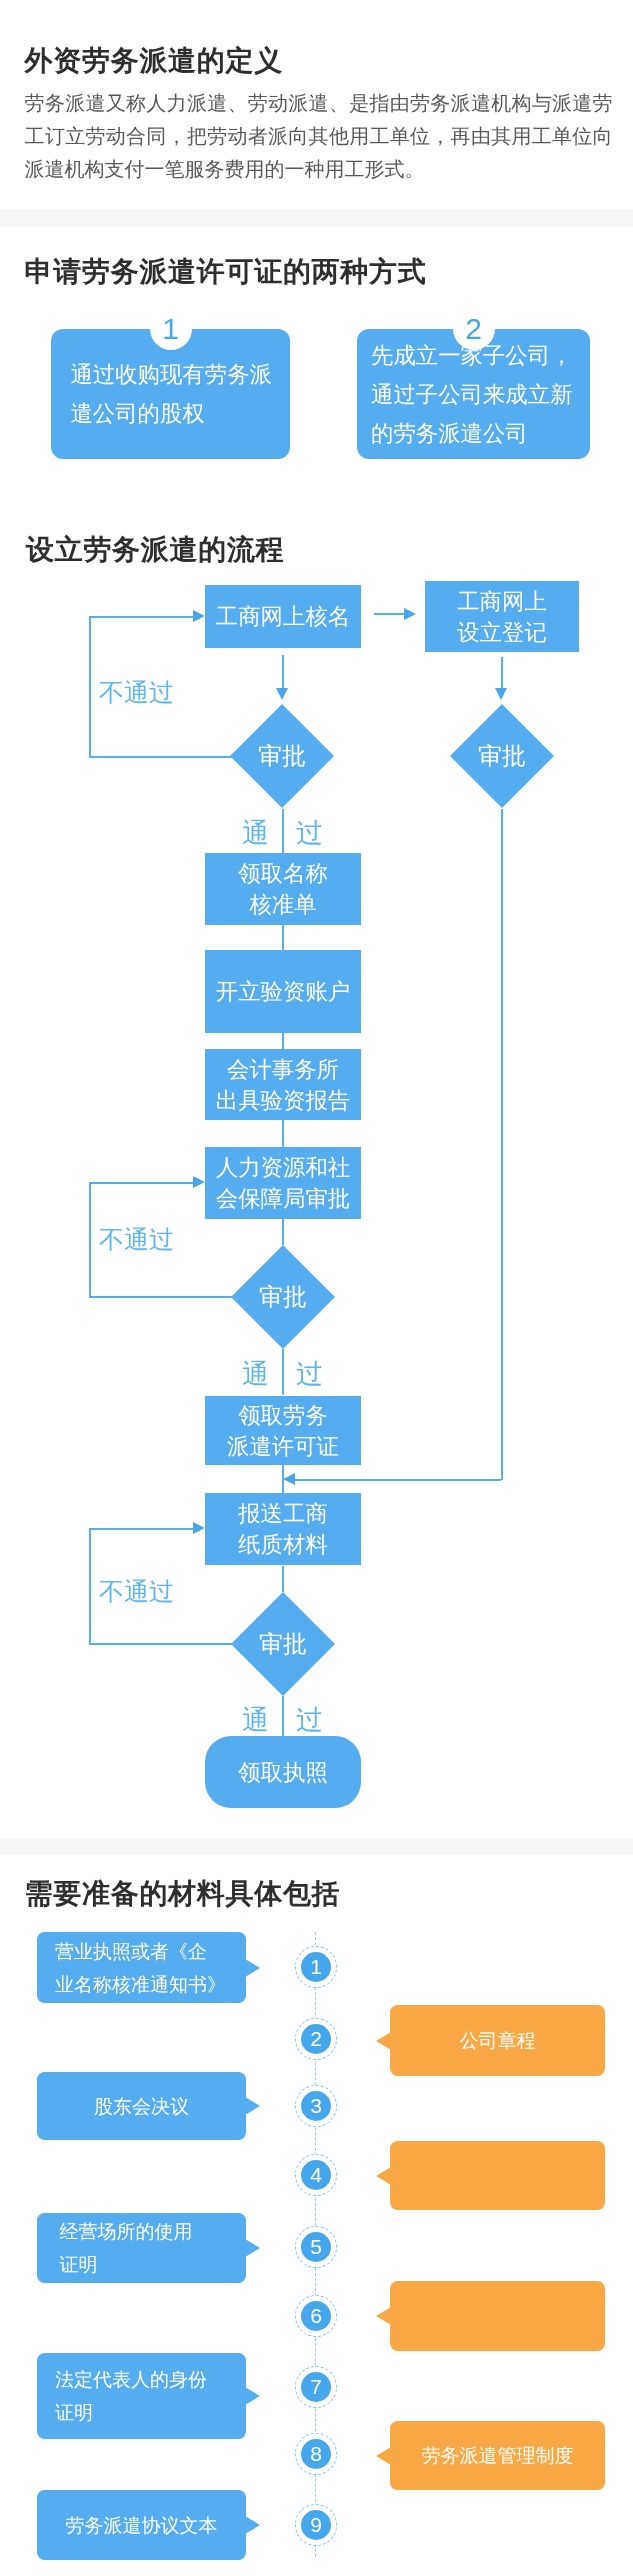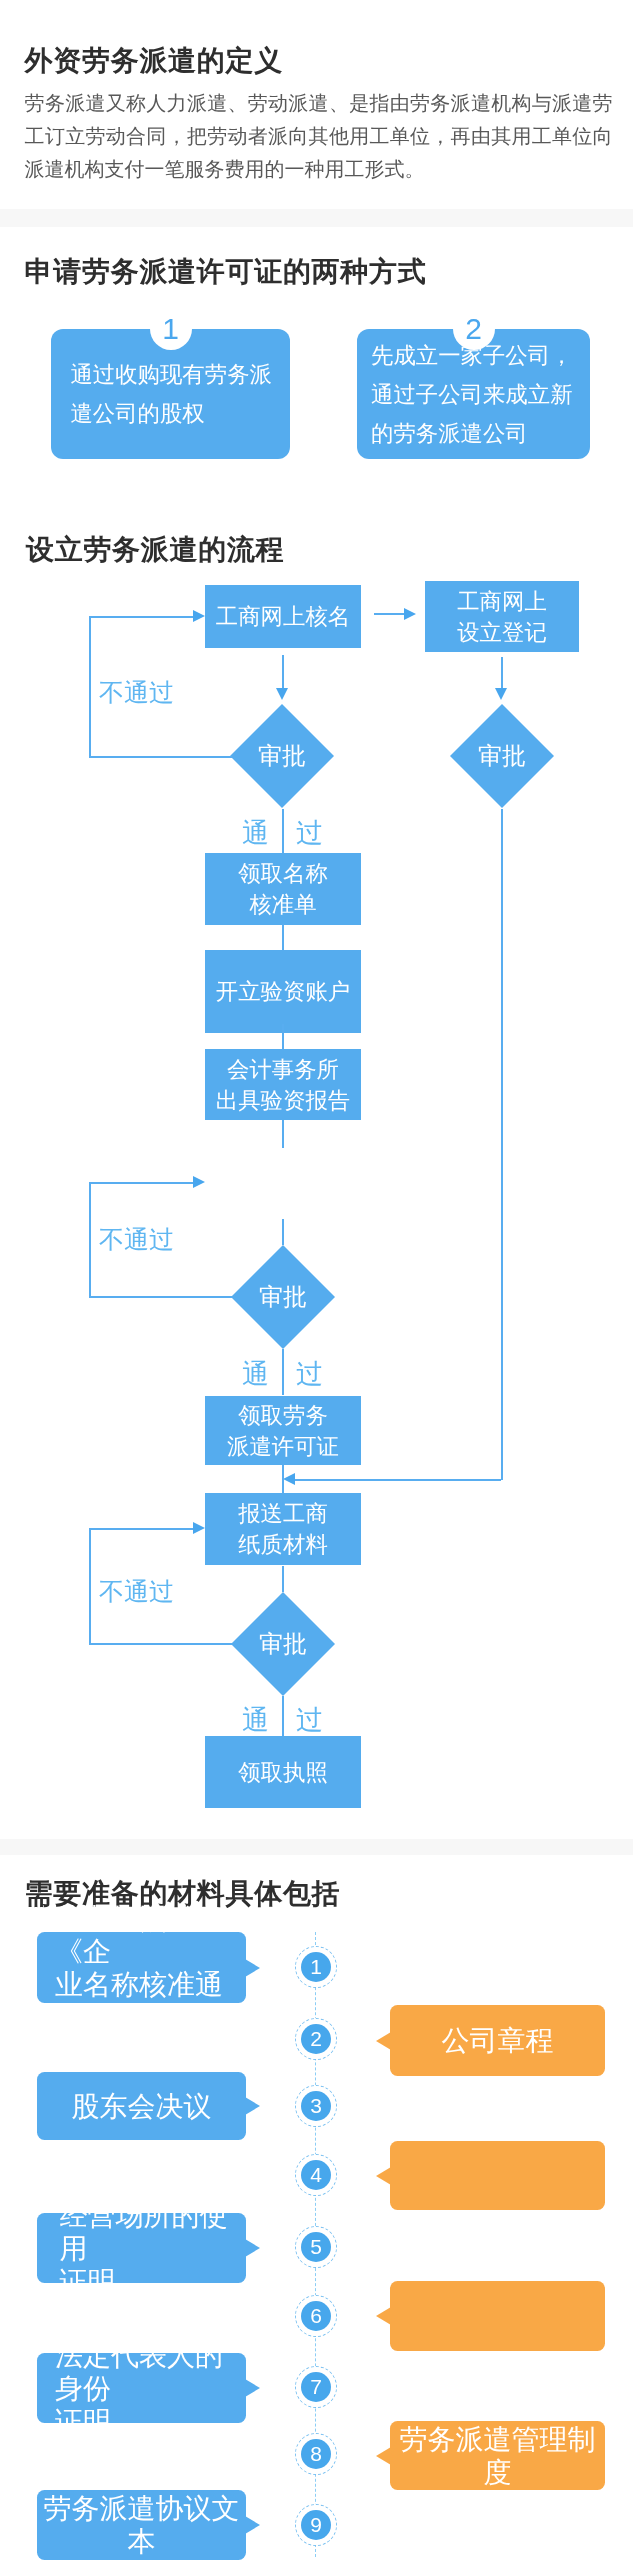--- a/index.html
+++ b/index.html
@@ -26,21 +26,21 @@
   .arr-r{width:0;height:0;border-top:6.7px solid transparent;border-bottom:6.7px solid transparent;
          border-left:12px solid #48a6ee;}
   .arr-l{width:0;height:0;border-top:6.7px solid transparent;border-bottom:6.7px solid transparent;
          border-right:12px solid #48a6ee;}
   .arr-d{width:0;height:0;border-left:6.7px solid transparent;border-right:6.7px solid transparent;
          border-top:12px solid #48a6ee;}
   .pass{color:#5fb6f1;font-size:27px;width:89px;text-align:center;white-space:nowrap;}
   .fail{color:#5fb6f1;font-size:25px;white-space:nowrap;}
   
   .dash-v{width:0;border-left:1.5px dashed #8ccdf5;}
-  .bubble{border-radius:7.5px;color:#ffffff;font-size:28px;line-height:33px;white-space:pre-line;
+  .bubble{border-radius:7.5px;color:#ffffff;font-size:19px;line-height:33px;white-space:pre-line;
           display:flex;align-items:center;justify-content:center;text-align:center;box-sizing:border-box;}
   .bubble.blue{background:#55acee;}
   .bubble.orange{background:#f9a846;}
   .bubble.multi{justify-content:flex-start;text-align:left;padding-left:18px;}
   .tail{position:absolute;top:50%;transform:translateY(-50%);width:0;height:0;
         border-top:9.7px solid transparent;border-bottom:9.7px solid transparent;}
   .tail-r{right:-14px;border-left:15px solid #55acee;}
   .tail-l{left:-14px;border-right:15px solid #f9a846;}
   .tl-circle{width:40px;height:40px;border:1.5px dashed #79c0f1;border-radius:50%;background:#ffffff;
              display:flex;align-items:center;justify-content:center;}
@@ -102,20 +102,22 @@
   <div class="abs arr-l" style="left:283px;top:1453px;"></div>
 
   <div class="abs fbox" style="left:205px;top:833px;width:156px;height:72px;">领取名称
 核准单</div>
   <div class="abs vl" style="left:282px;top:904px;height:26px;"></div>
   <div class="abs fbox" style="left:205px;top:930px;width:156px;height:83px;">开立验资账户</div>
   <div class="abs vl" style="left:282px;top:1004px;height:25px;"></div>
   <div class="abs fbox" style="left:205px;top:1029px;width:156px;height:71px;">会计事务所
 出具验资报告</div>
   <div class="abs vl" style="left:282px;top:1100px;height:28px;"></div>
+  <div class="abs fbox" style="left:205px;top:1127px;width:156px;height:72px;">人力资源和社
+会保障局审批</div>
   <div class="abs vl" style="left:282px;top:1199px;height:26px;"></div>
 
   <div class="abs diamond" style="left:231px;top:1225px;">审批</div>
   <div class="abs hl" style="left:89px;top:1162px;width:104px;"></div>
   <div class="abs arr-r" style="left:193px;top:1156px;"></div>
   <div class="abs vl" style="left:89px;top:1162px;height:116px;"></div>
   <div class="abs hl" style="left:89px;top:1276px;width:143px;"></div>
   <div class="abs fail" style="left:99px;top:1203px;">不通过</div>
 
   <div class="abs vl" style="left:282px;top:1329px;height:46px;"></div>
@@ -131,21 +133,21 @@
   <div class="abs diamond" style="left:231px;top:1572px;">审批</div>
   <div class="abs hl" style="left:89px;top:1508px;width:104px;"></div>
   <div class="abs arr-r" style="left:193px;top:1502px;"></div>
   <div class="abs vl" style="left:89px;top:1508px;height:116px;"></div>
   <div class="abs hl" style="left:89px;top:1623px;width:143px;"></div>
   <div class="abs fail" style="left:99px;top:1555px;">不通过</div>
 
   <div class="abs vl" style="left:282px;top:1676px;height:40px;"></div>
   <div class="abs pass" style="left:238px;top:1682px;">通　过</div>
 
-  <div class="abs fbox" style="left:205px;top:1716px;width:156px;height:72px;">领取执照</div>
+  <div class="abs fbox" style="left:205px;top:1716px;width:156px;height:72px;border-radius:26px;">领取执照</div>
 
   <div class="abs gbar" style="top:1819px;height:16.4px;"></div>
 
   <div class="abs sec-title" style="left:24.6px;top:1855px;">需要准备的材料具体包括</div>
 
   <div class="abs dash-v" style="left:315px;top:1912px;height:625px;"></div>
 
   <div class="abs bubble blue multi" style="left:37px;top:1912px;width:209px;height:71px;">
     <span>营业执照或者《企
 业名称核准通知书》</span>
@@ -187,21 +189,21 @@
     <div class="tl-num">5</div>
   </div>
 
   <div class="abs bubble orange multi" style="left:390px;top:2261px;width:215px;height:70px;padding-left:16.4px;">
     <div class="tail tail-l"></div>
   </div>
   <div class="abs tl-circle" style="left:295px;top:2275px;">
     <div class="tl-num">6</div>
   </div>
 
-  <div class="abs bubble blue multi" style="left:37px;top:2333px;width:209px;height:70px;justify-content:center;">
+  <div class="abs bubble blue multi" style="left:37px;top:2333px;width:209px;height:86px;">
     <span>法定代表人的身份
 证明</span>
     <div class="tail tail-r"></div>
   </div>
   <div class="abs tl-circle" style="left:295px;top:2346px;">
     <div class="tl-num">7</div>
   </div>
 
   <div class="abs bubble orange" style="left:390px;top:2401px;width:215px;height:69px;">
     <span>劳务派遣管理制度</span>

